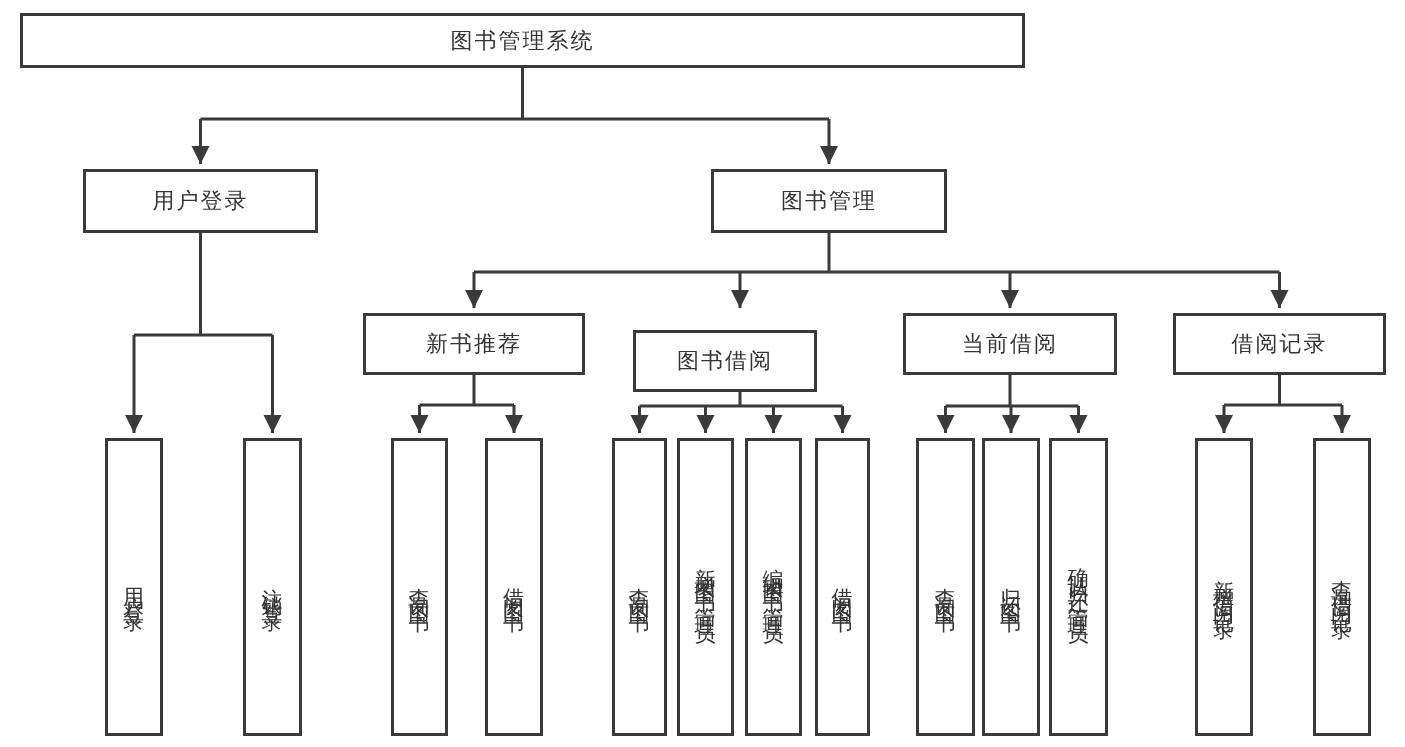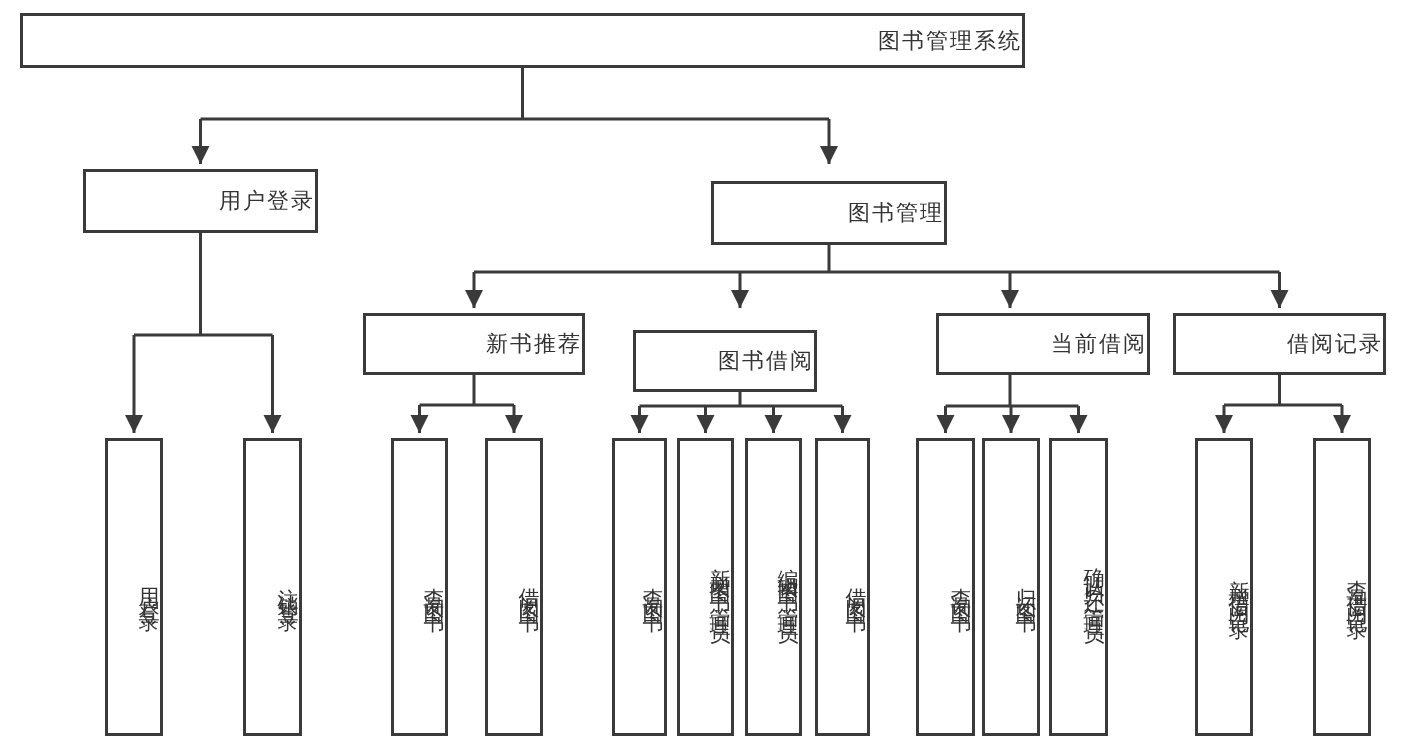--- a/index.html
+++ b/index.html
@@ -32,21 +32,21 @@
   #edges marker path {
     fill: var(--line);
     stroke: none;
   }
   .node {
     position: absolute;
     border: 3px solid var(--line);
     background: var(--background);
     display: flex;
     align-items: center;
-    justify-content: flex-end;
+    justify-content: center;
     color: var(--text);
     z-index: 2;
   }
   .hlabel {
     font-size: 22px;
     letter-spacing: 2px;
     white-space: nowrap;
     color: var(--text);
   }
   .vtext {
@@ -128,31 +128,31 @@
     </g>
   </svg>
 
   <div class="node" style="left:20px; top:13px; width:1005px; height:55px;">
     <span class="hlabel">图书管理系统</span>
   </div>
 
   <div class="node" style="left:83px; top:169px; width:235px; height:64px;">
     <span class="hlabel">用户登录</span>
   </div>
-  <div class="node" style="left:711px; top:169px; width:236px; height:64px;margin-top:12px;">
+  <div class="node" style="left:711px; top:169px; width:236px; height:64px;">
     <span class="hlabel">图书管理</span>
   </div>
 
   <div class="node" style="left:363px; top:313px; width:222px; height:62px;font-family:Liberation Mono, monospace;">
     <span class="hlabel">新书推荐</span>
   </div>
   <div class="node" style="left:633px; top:330px; width:184px; height:62px;">
     <span class="hlabel">图书借阅</span>
   </div>
-  <div class="node" style="left:903px; top:313px; width:214px; height:62px;margin-left:33px;">
+  <div class="node" style="left:903px; top:313px; width:214px; height:62px;">
     <span class="hlabel">当前借阅</span>
   </div>
   <div class="node" style="left:1173px; top:313px; width:213px; height:62px;">
     <span class="hlabel">借阅记录</span>
   </div>
 
   <div class="node" style="left:105px; top:438px; width:58px; height:298px;">
     <span class="vtext">用户登录</span>
   </div>
   <div class="node" style="left:243px; top:438px; width:59px; height:298px;">

